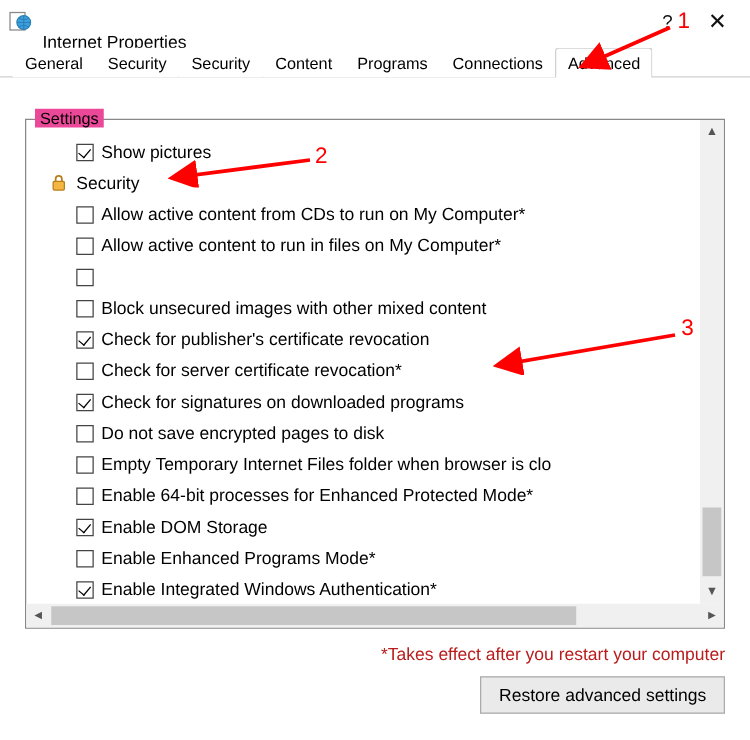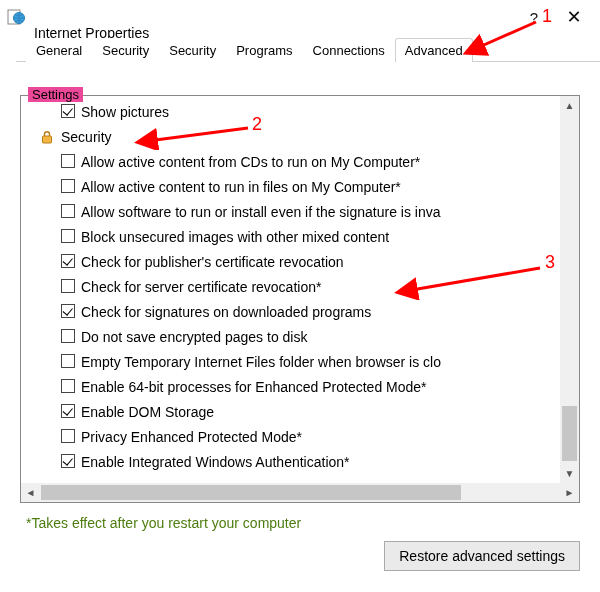--- a/index.html
+++ b/index.html
@@ -35,21 +35,20 @@
   }
   .titlebar .close {
     width: 40px; text-align: center; font-size: 18px; color:#111;
   }
   .tabs {
     display: flex;
     align-items: flex-end;
     padding: 0 10px;
     height: 28px;
     border-bottom: 1px solid #d0d0d0;
-    margin-left: 16px;
   }
   .tab {
     padding: 4px 9px;
     font-size: 13px;
     color: #000;
     border: 1px solid transparent;
     border-bottom: none;
     border-top-left-radius: 3px;
     border-top-right-radius: 3px;
     position: relative;
@@ -87,21 +86,21 @@
     flex-direction:column;
   }
   .listarea {
     flex:1;
     overflow:hidden;
     padding: 8px 0 0 18px;
     position:relative;
   }
   .row {
     display:flex;
-    align-items:flex-start;
+    align-items:flex-end;
     height:25px;
     font-size:14px;
     color:#000;
     white-space:nowrap;
   }
   .row.indent { padding-left: 22px; }
   .chk {
     width:14px;height:14px;
     border:1px solid #444;
     margin-right:6px;
@@ -126,21 +125,21 @@
   }
   .vscroll .arrow{height:19px;display:flex;align-items:center;justify-content:center;color:#555;font-size:10px;}
   .vscroll .thumb{position:absolute;right:2px;width:15px;background:#c6c6c6;}
   .hscroll{
     height:19px;background:#f0f0f0;position:relative;
     display:flex;justify-content:space-between;
   }
   .hscroll .arrow{width:19px;display:flex;align-items:center;justify-content:center;color:#555;font-size:10px;}
   .hscroll .thumb{position:absolute;top:2px;height:15px;background:#c6c6c6;}
   .footnote{
-    font-size:14px;color:#4d7c0f;margin:12px 0 10px 6px;
+    font-size:14px;color:#b91c1c;margin:12px 0 10px 6px;text-align:right;
   }
   .restore-row{display:flex;justify-content:flex-end;padding-right:0;align-items:flex-end;}
   .btn{
     border:1px solid #aaa;background:#eaeaea;padding:6px 14px;font-size:14px;color:#000;
   }
   
   .ann{position:absolute;pointer-events:none;z-index:50;}
   .ann-num{font-family:"Segoe UI",sans-serif;font-size:18px;color:#ff0000;font-weight:400;}
 </style>
 </head>
@@ -157,20 +156,21 @@
   </span>
   <span class="title">Internet Properties</span>
   <span class="help">?</span>
   <span class="close">✕</span>
 </div>
 
 <div class="tabs">
   <div class="tab">General</div>
   <div class="tab">Security</div>
   <div class="tab">Security</div>
+  <div class="tab">Content</div>
   <div class="tab">Programs</div>
   <div class="tab">Connections</div>
   <div class="tab active">Advanced</div>
 </div>
 
 <div class="content">
   <span class="group-label">Settings</span>
 
   <div class="listbox">
     <div class="listarea" id="listarea">
@@ -190,21 +190,20 @@
         <div class="row indent">
           <span class="chk"></span>
           <span>Allow active content from CDs to run on My Computer*</span>
         </div>
         <div class="row indent">
           <span class="chk"></span>
           <span>Allow active content to run in files on My Computer*</span>
         </div>
         <div class="row indent">
           <span class="chk"></span>
-          <span>Allow software to run or install even if the signature is inva</span>
         </div>
         <div class="row indent">
           <span class="chk"></span>
           <span>Block unsecured images with other mixed content</span>
         </div>
         <div class="row indent">
           <span class="chk checked"></span>
           <span>Check for publisher's certificate revocation</span>
         </div>
         <div class="row indent">
@@ -226,21 +225,21 @@
         <div class="row indent">
           <span class="chk"></span>
           <span>Enable 64-bit processes for Enhanced Protected Mode*</span>
         </div>
         <div class="row indent">
           <span class="chk checked"></span>
           <span>Enable DOM Storage</span>
         </div>
         <div class="row indent">
           <span class="chk"></span>
-          <span>Privacy Enhanced Protected Mode*</span>
+          <span>Enable Enhanced Programs Mode*</span>
         </div>
         <div class="row indent">
           <span class="chk checked"></span>
           <span>Enable Integrated Windows Authentication*</span>
         </div>
       </div>
 
     <div class="vscroll">
       <div class="arrow">▲</div>
       <div class="thumb" id="vthumb" style="top: 310px; height: 55px;"></div>

